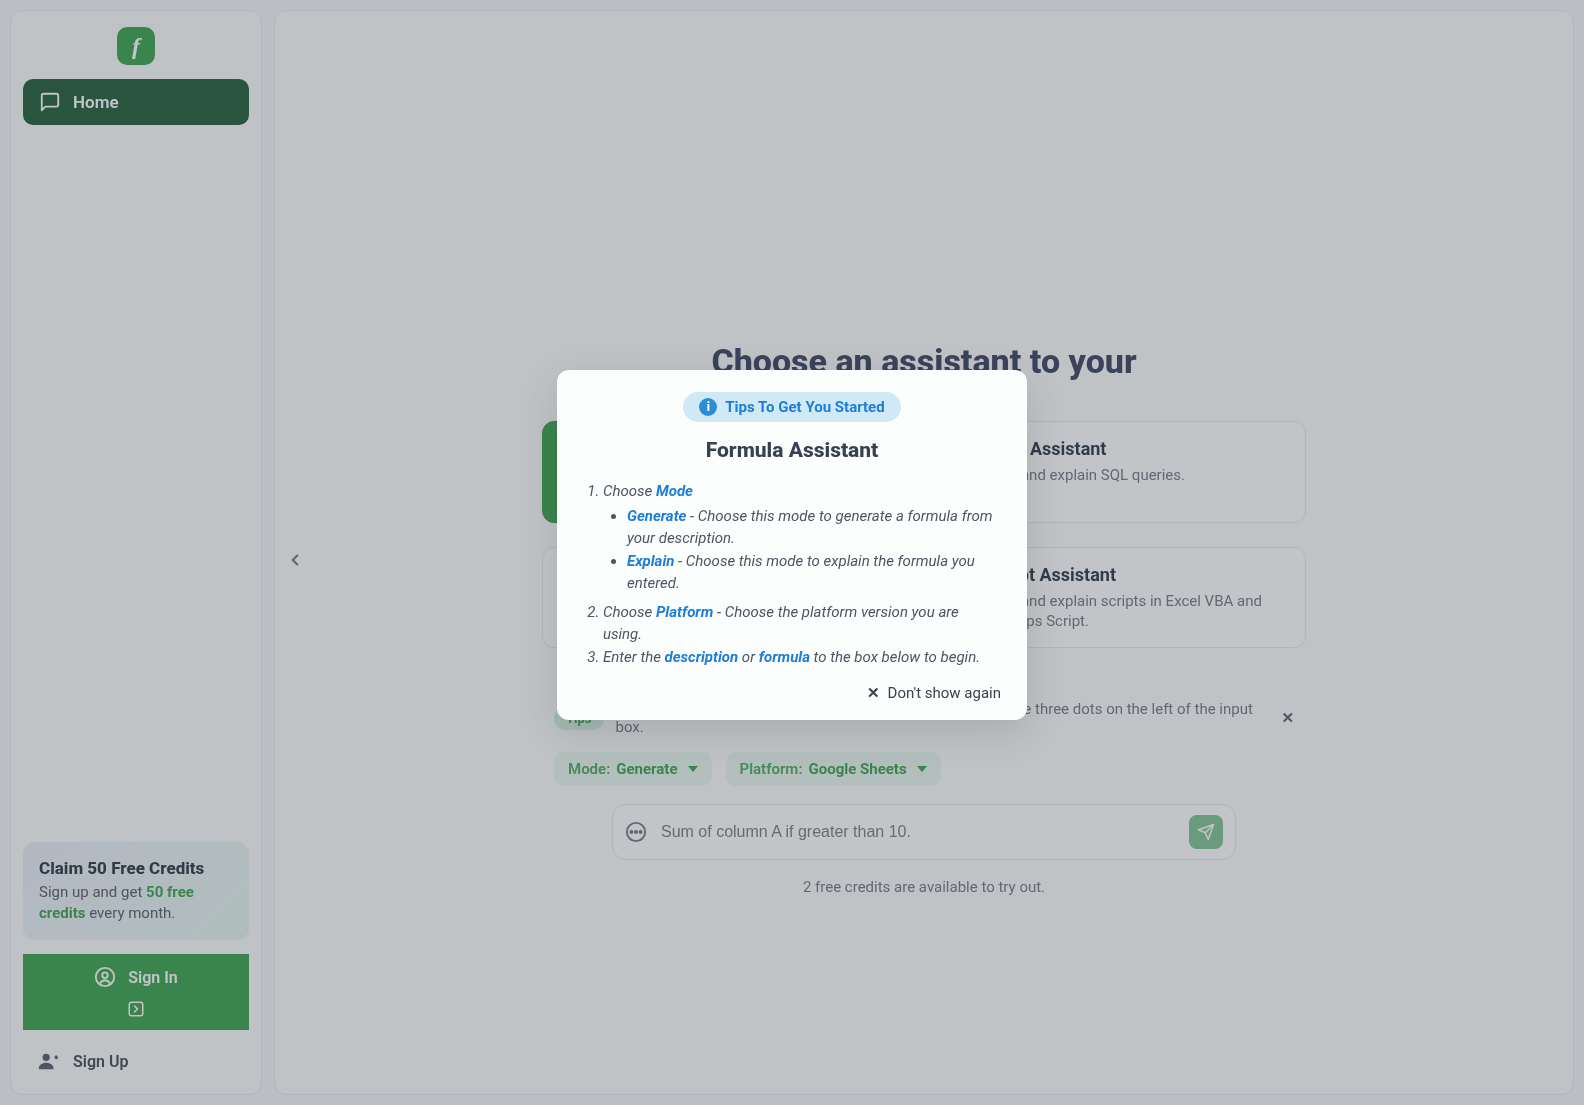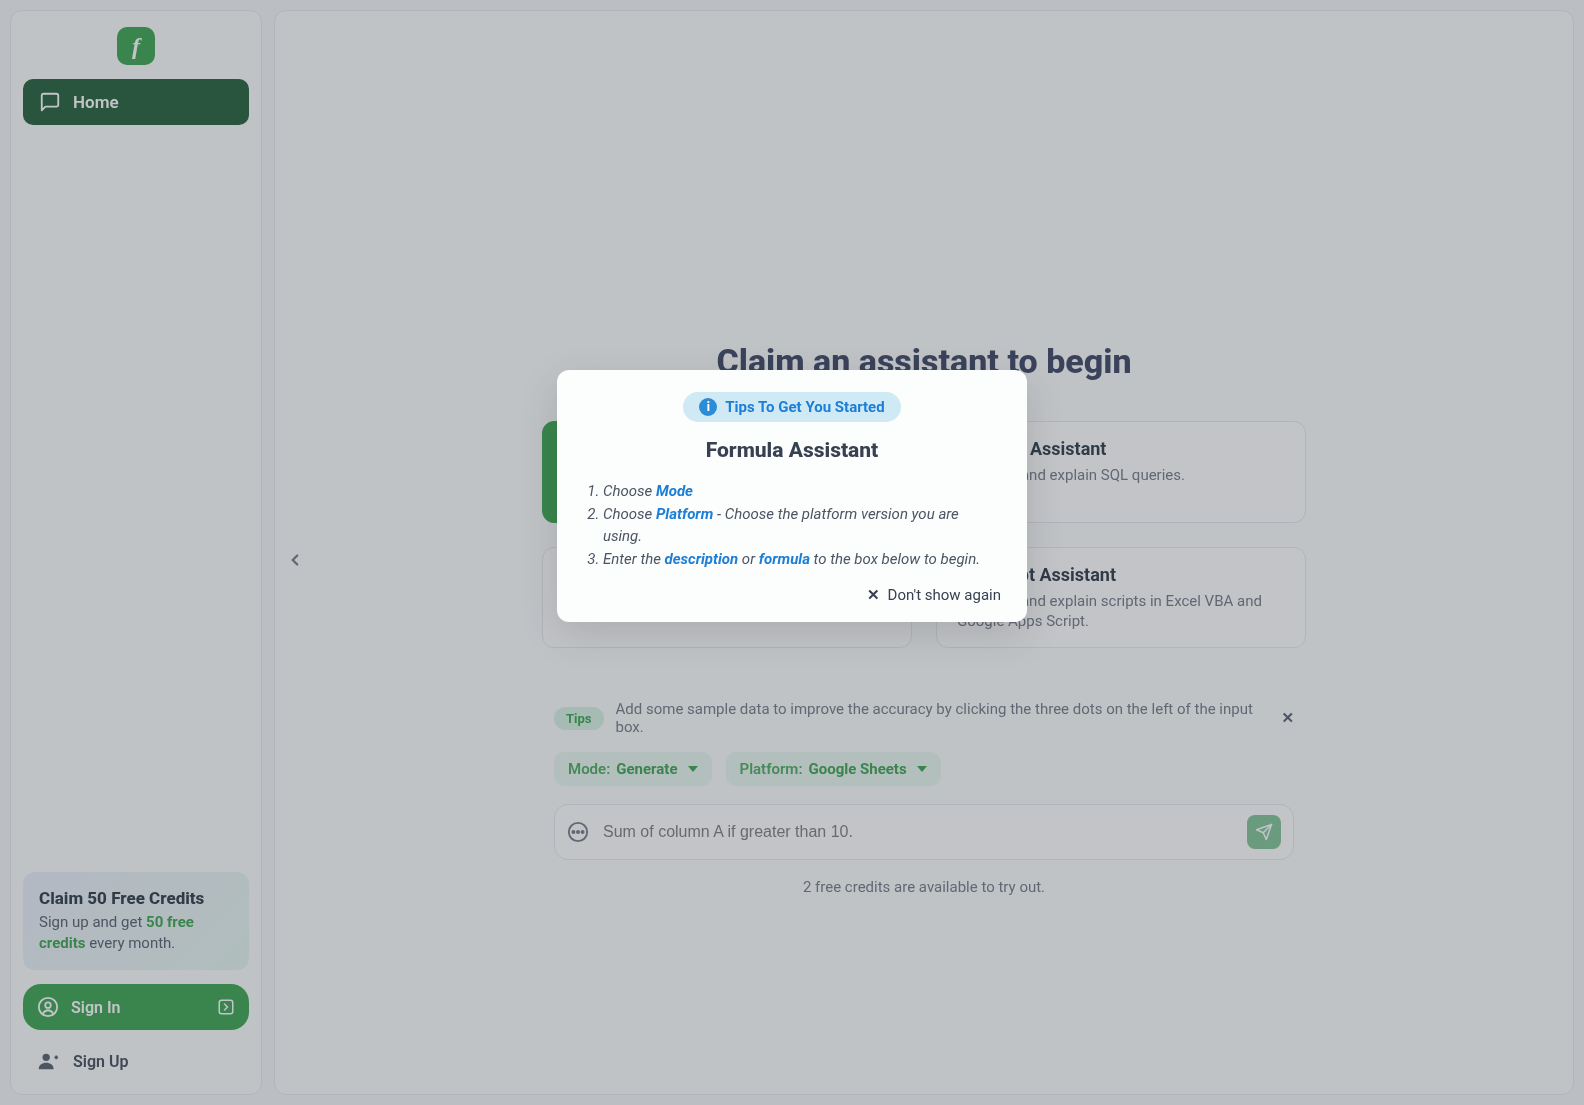--- a/index.html
+++ b/index.html
@@ -61,30 +61,31 @@
       border-radius: 12px;
       padding: 16px;
       margin-bottom: 14px;
     }
     .promo-title { font-weight: 800; color: #1f2d3d; font-size: 17px; margin-bottom: 4px; }
     .promo-sub { font-size: 15px; color: #4b5563; line-height: 1.4; }
     .promo-sub .accent { color: #2f9e44; font-weight: 700; }
     .signin {
       background: #2f9e44;
       color: #fff;
-      border-radius: 18px;
+      border-radius: 0;
       padding: 12px 14px;
       display: flex;
       align-items: center;
       gap: 12px;
       font-weight: 600;
       font-size: 16px;
       cursor: pointer;
       margin-bottom: 10px;
       justify-content: space-between;
+      flex-direction: column;
     }
     .signin .left { display: flex; align-items: center; gap: 12px; }
     .signup {
       padding: 10px 14px;
       display: flex;
       align-items: center;
       gap: 14px;
       color: #374151;
       font-weight: 600;
       font-size: 16px;
@@ -163,21 +164,21 @@
       border-radius: 10px;
       padding: 8px 14px;
       font-weight: 700;
       font-size: 15px;
       display: flex; align-items: center; gap: 6px;
       cursor: pointer;
     }
     .pill-select .lab { color: #2f9e44; opacity: 0.9; font-weight: 600;}
     .chev { width: 0; height: 0; border-left: 5px solid transparent; border-right: 5px solid transparent; border-top: 6px solid #2f9e44; margin-left: 4px;}
     .input-row {
-      width: 740px;
+      width: 624px;
       background: #fff;
       border: 1px solid #e5e7eb;
       border-radius: 14px;
       padding: 10px 12px;
       display: flex; align-items: center; gap: 14px;
     }
     .dots-icon { color:#6b7280; }
     .input-row input {
       flex: 1; border: none; outline: none; font-size: 16px; color:#374151;
     }
@@ -279,21 +280,21 @@
     </div>
   </aside>
 
   <div class="collapse-btn">
     <svg viewBox="0 0 24 24" width="18" height="18" fill="none" stroke="#6b7280" stroke-width="3" stroke-linecap="round">
         <path d="M15 6l-6 6 6 6"></path>
       </svg>
   </div>
 
   <main class="main">
-    <h1 class="main-title">Claim an assistant to begin</h1>
+    <h1 class="main-title">Choose an assistant to your</h1>
 
     <div class="cards">
       <div class="card sel">
         <div class="card-header">
           <span>
             <svg viewBox="0 0 24 24" width="20" height="20" fill="none" stroke="#fff" stroke-width="2">
                 <rect x="3" y="3" width="18" height="18" rx="3"></rect>
                 <path d="M8 8h8M10 8v8M8 16h4"></path>
               </svg>
           </span>
@@ -382,20 +383,24 @@
     <span class="modal-badge">
       <span class="dotcircle">i</span>
       <span>Tips To Get You Started</span>
     </span>
   </div>
   <div class="modal-title">Formula Assistant</div>
   <div class="modal-body">
     <ol>
       <li>
         <span>Choose </span><span class="kw">Mode</span>
+        <ul>
+          <li><span class="kw">Generate</span><span> - Choose this mode to generate a formula from your description.</span></li>
+          <li><span class="kw">Explain</span><span> - Choose this mode to explain the formula you entered.</span></li>
+        </ul>
       </li>
       <li><span>Choose </span><span class="kw">Platform</span><span> - Choose the platform version you are using.</span></li>
       <li><span>Enter the </span><span class="kw">description</span><span> or </span><span class="kw">formula</span><span> to the box below to begin.</span></li>
     </ol>
   </div>
   <div class="modal-footer">
     <span class="xicon">✕</span>
     <span>Don't show again</span>
   </div>
 </div>

